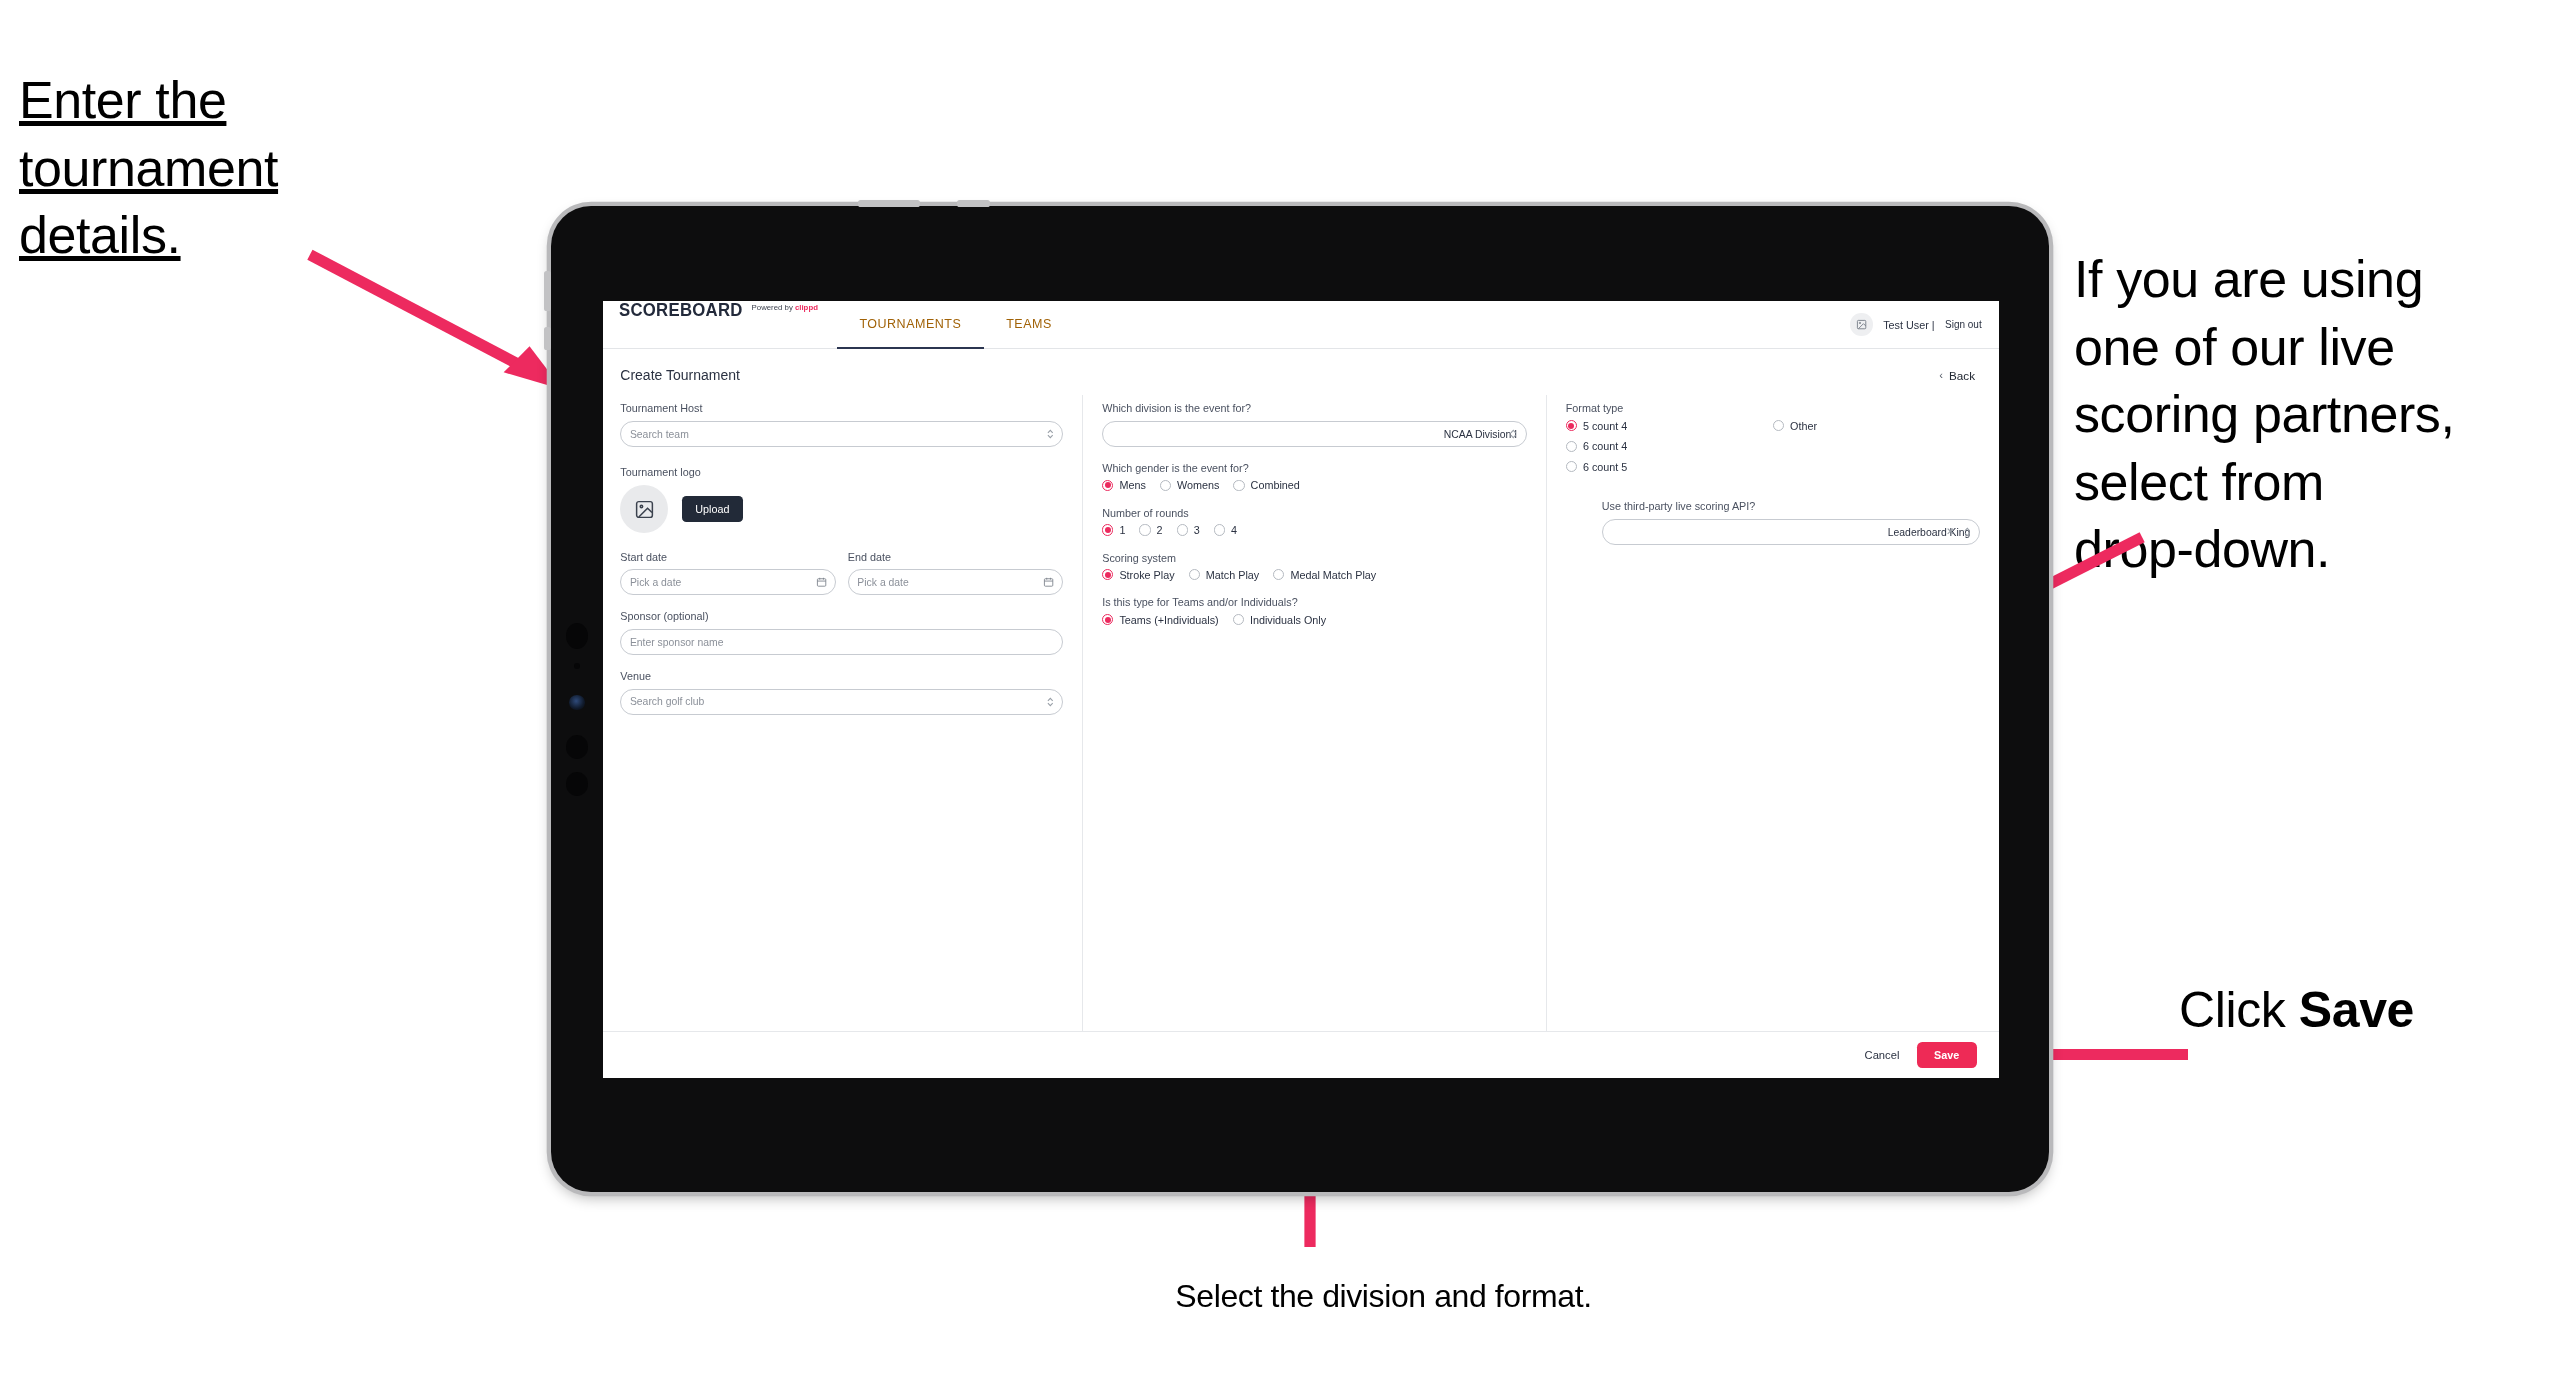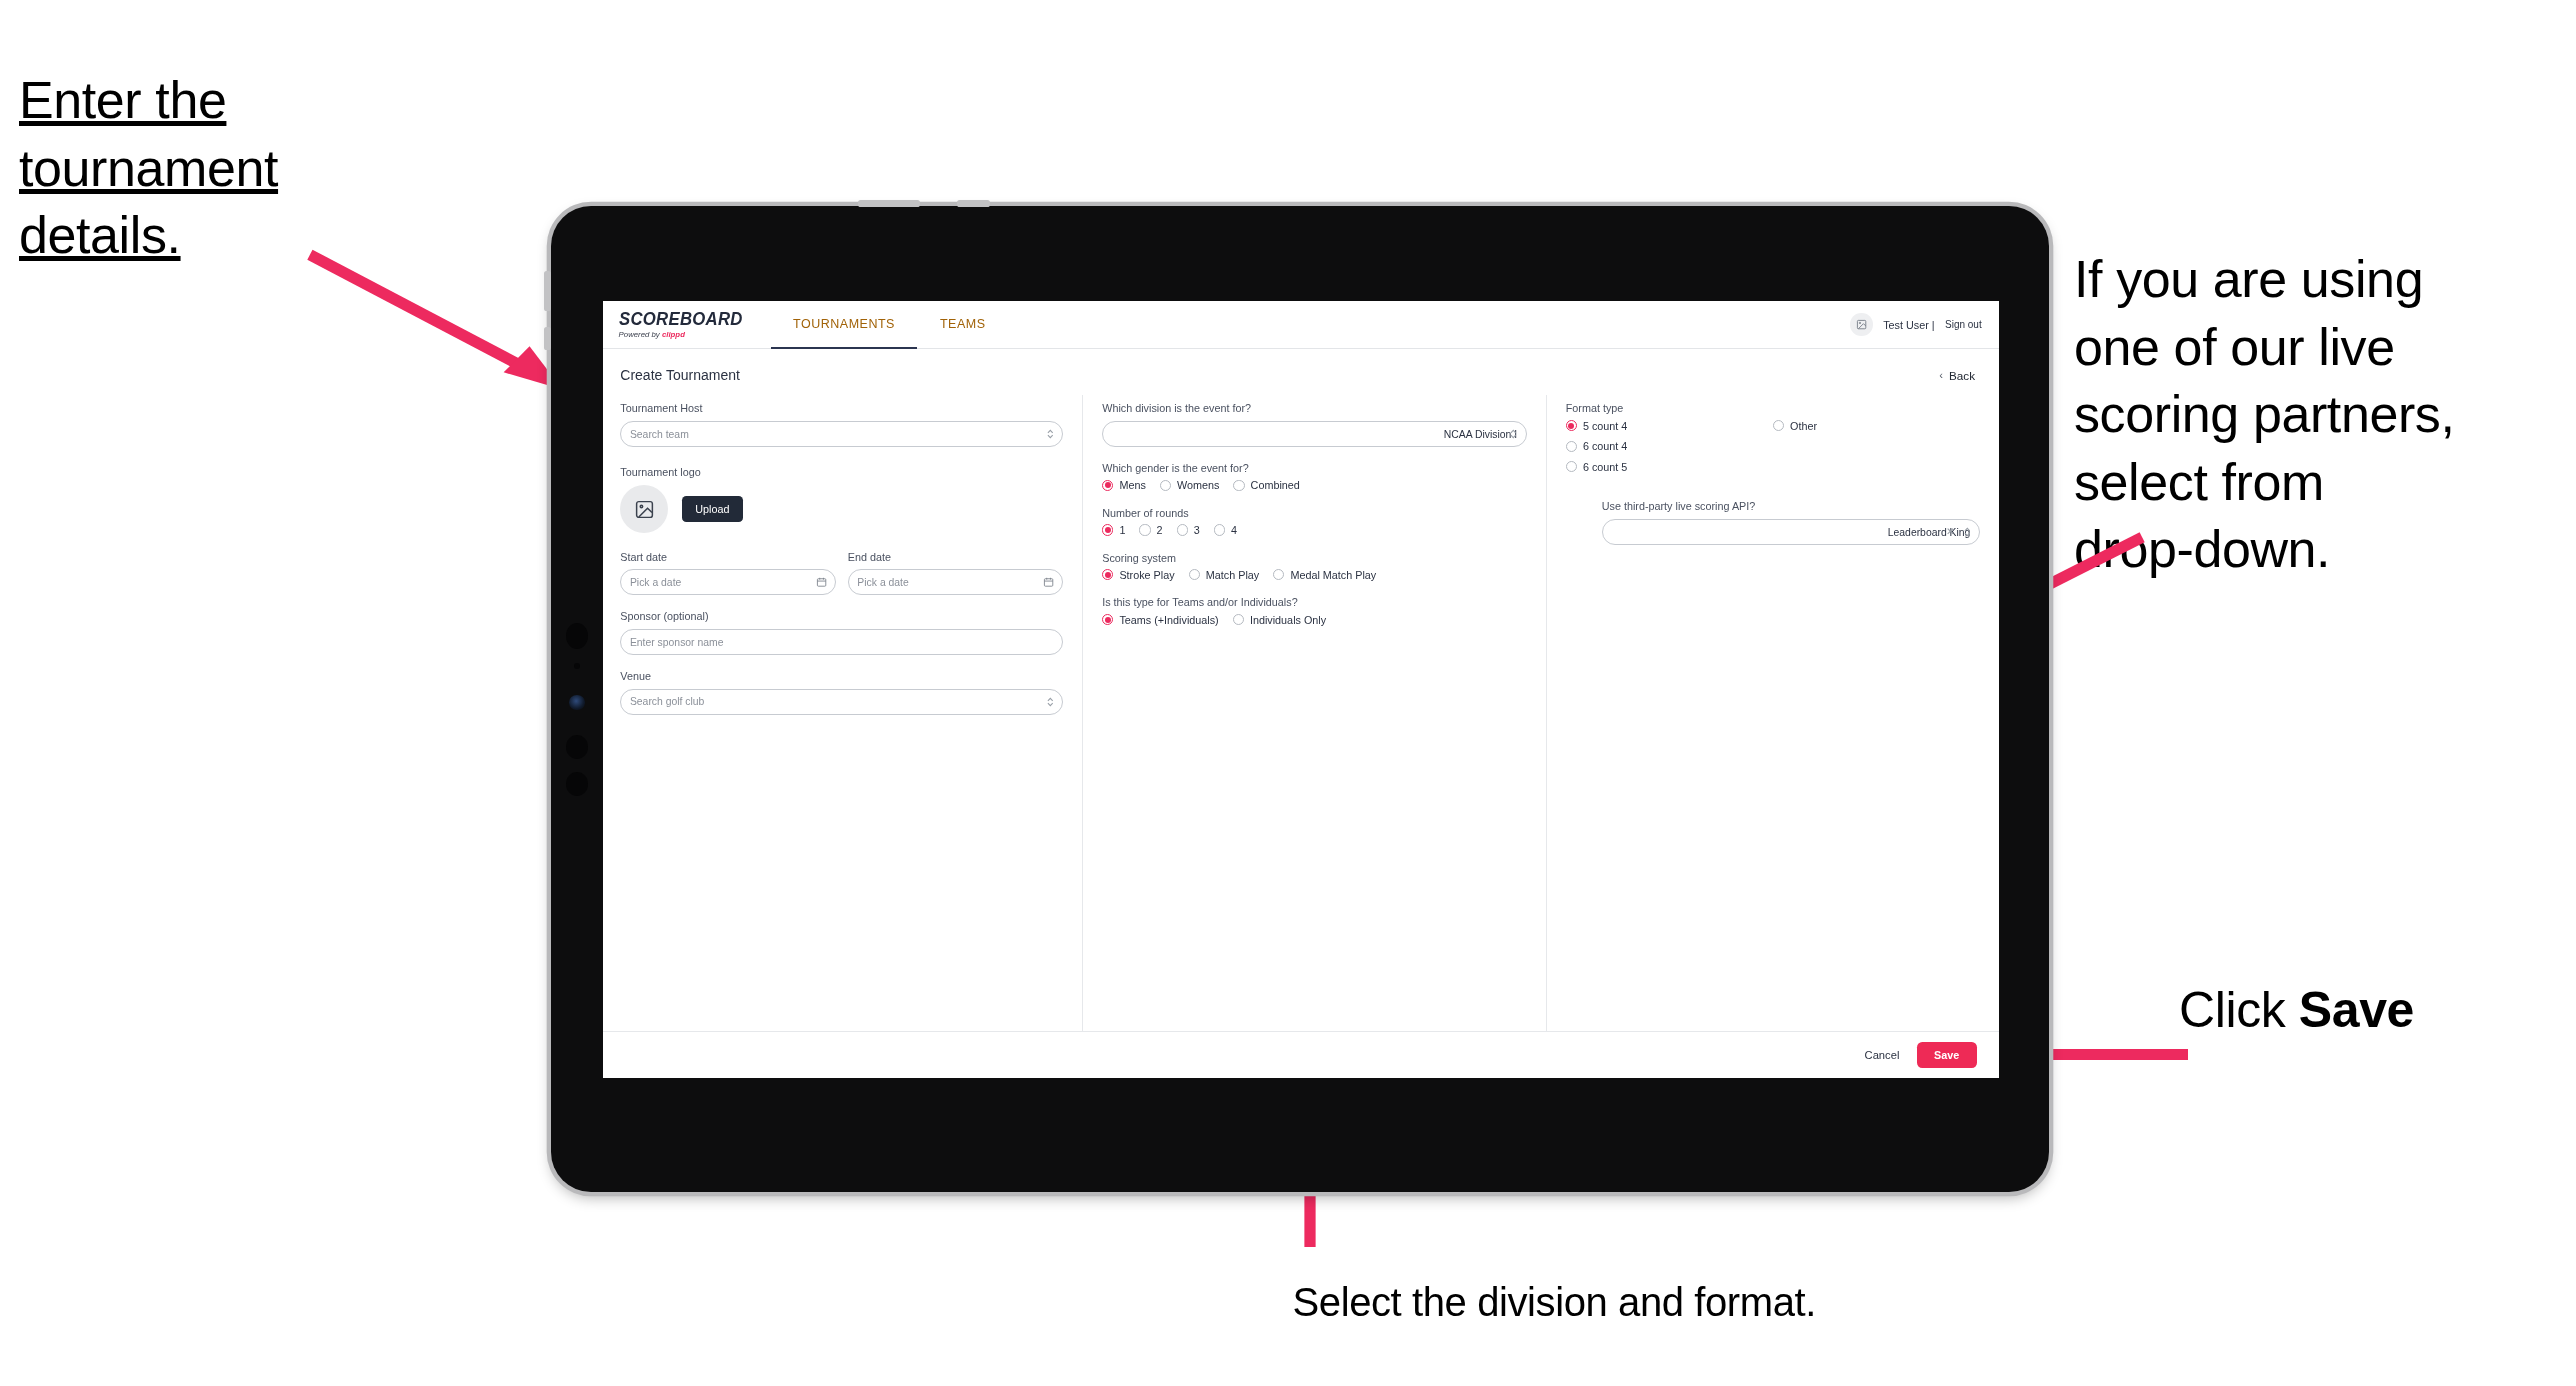--- a/index.html
+++ b/index.html
@@ -16,21 +16,21 @@
     position: absolute;
     color: #000;
     font-family: "Liberation Sans", sans-serif;
     font-weight: 400;
     line-height: 1.30;
     white-space: pre-line;
     letter-spacing: -0.4px;
   }
   #annot-left   { left: 19px;  top: 67px;  width: 363px; font-size: 52px; text-decoration: underline; }
   #annot-right  { left: 2074px; top: 246px; width: 484px; font-size: 52px; }
-  #annot-bottom { left: 951px; top: 1276px; width: 865px; font-size: 40px; text-align:right; }
+  #annot-bottom { left: 951px; top: 1276px; width: 865px; font-size: 32px; text-align:center; }
   #annot-save   { position:absolute; left: 2179px; top: 981px; font-size: 50px; color:#000; letter-spacing:-0.4px;}
   #annot-save .bold { font-weight: 700; }
 
   .arrow { position: absolute; }
 
   
   #tablet {
     position: absolute;
     left: 551px; top: 206px;
     width: 1498px; height: 986px;
@@ -63,22 +63,22 @@
     overflow: hidden;
   }
 
   
   #topnav {
     position: relative; height: 48px; background:#fff;
     border-bottom: 0.9px solid #e3e5e8;
     display: flex; align-items: stretch;
   }
   #brand {
-    display:flex; flex-direction:column; justify-content:center;
-    padding: 0 19px 0 15.6px; min-width: 130px; font-style: italic;
+    display:flex; flex-direction:row; justify-content:center;
+    padding: 0 19px 0 15.6px; min-width: 130px;
   }
   #brand .bword {
     font-family: "Liberation Sans", sans-serif;
     font-weight: 700; font-size: 18px; letter-spacing: 0.3px;
     color: #232a3b; line-height: 1;
     transform: scaleX(0.93); transform-origin: left center;
   }
   #brand .bsub {
     font-size: 7.8px; color:#3a3f4c; margin-top: 2.6px; line-height:1;
   }

